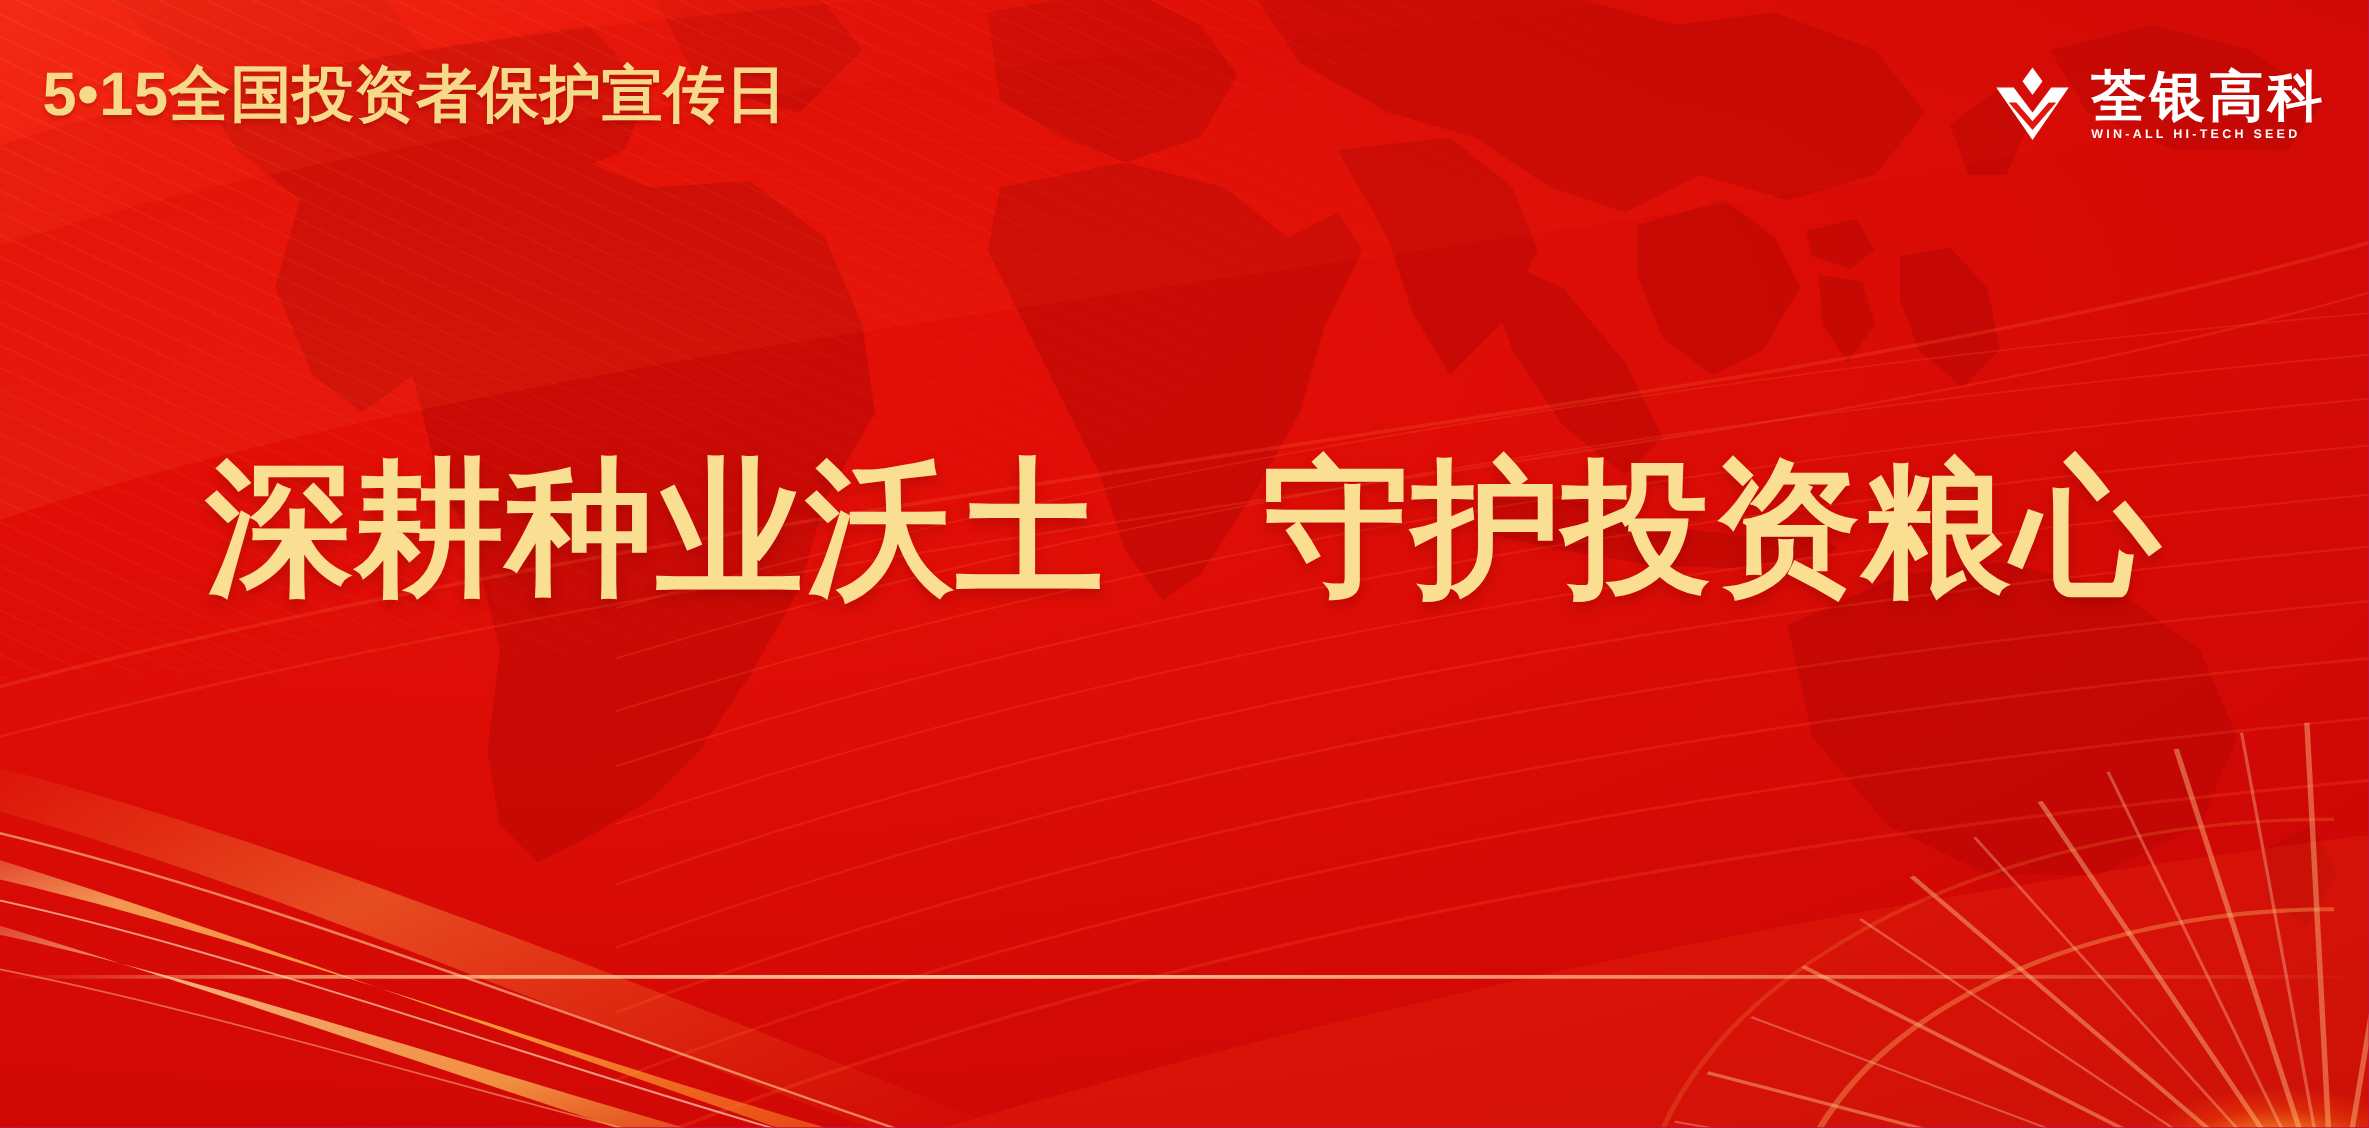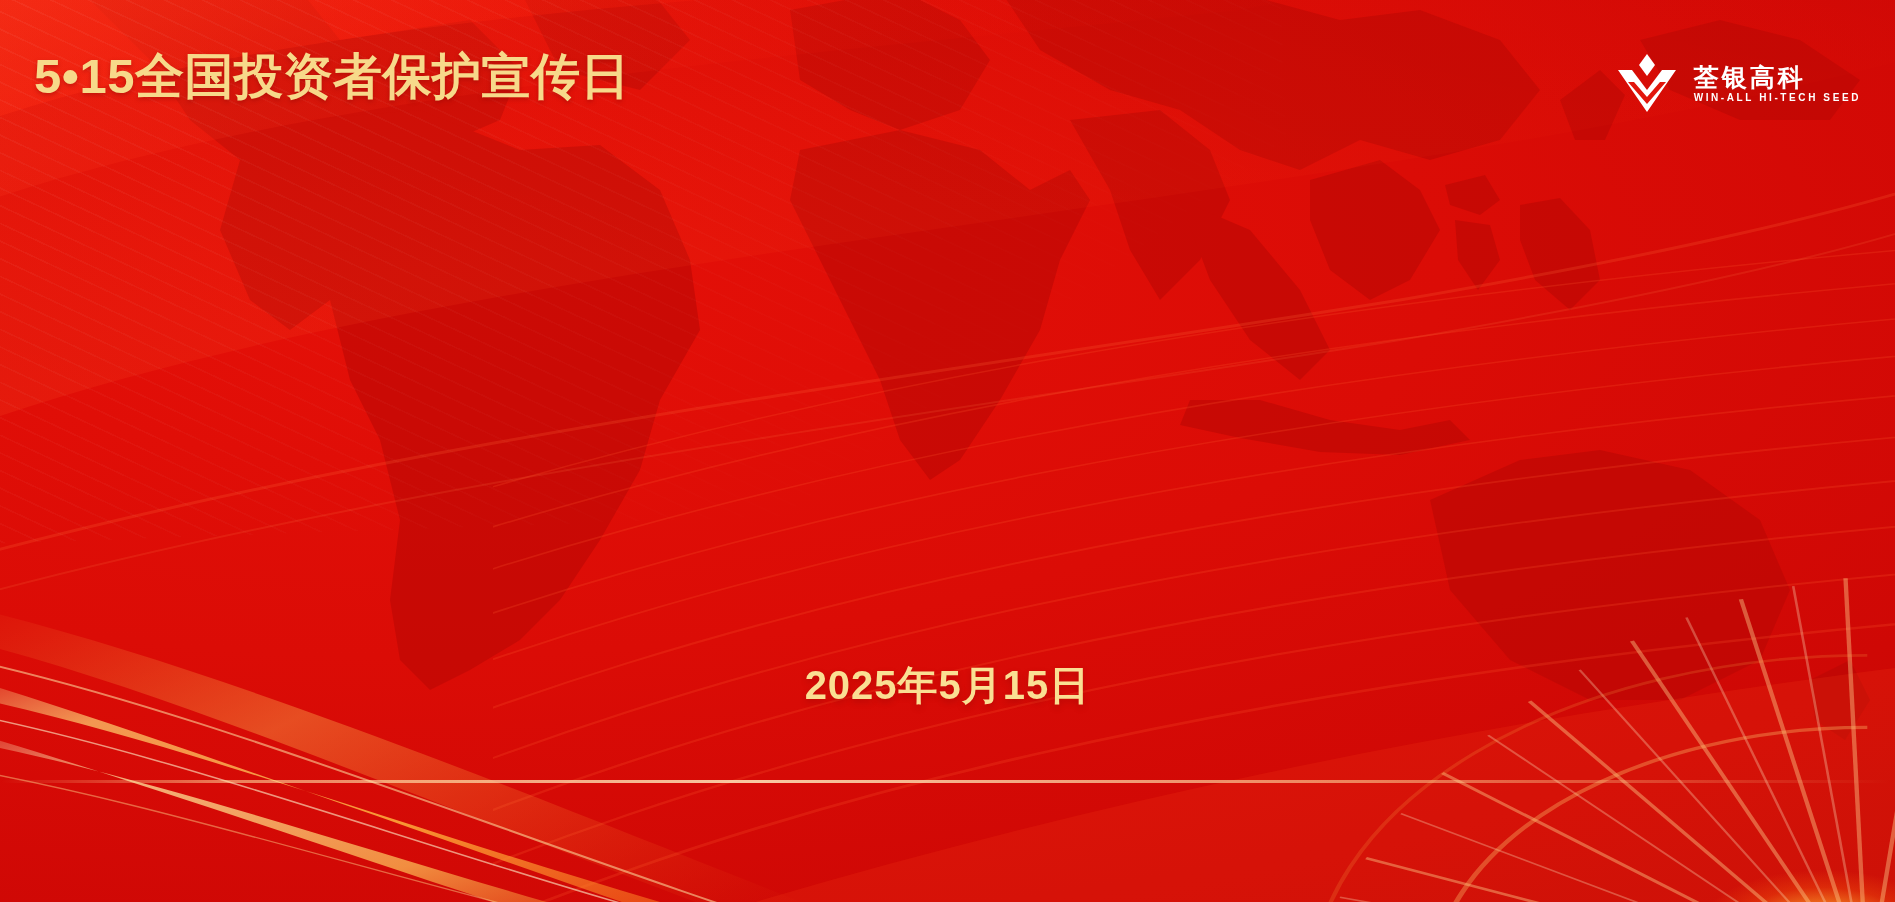--- a/index.html
+++ b/index.html
@@ -103,21 +103,21 @@
     position:absolute;
     right:34px; top:52px;
     display:flex;
     align-items:center;
     gap:16px;
   }
   .logo-mark{ width:62px; height:64px; flex:none; }
   .logo-mark svg{ width:100%; height:100%; display:block; }
   .logo-text{ display:flex; flex-direction:column; gap:3px; }
   .logo-cn{
-    font-size:25px; font-weight:bold; color:#ffffff;
+    font-size:44px; font-weight:bold; color:#ffffff;
     letter-spacing:3px; line-height:1; white-space:nowrap;
   }
   .logo-en{
     font-size:10px; color:#ffffff; letter-spacing:2.6px;
     line-height:1; white-space:nowrap; font-weight:bold;
   }
 
   .headline{
     position:absolute;
     left:0; right:0; top:352px;
@@ -306,17 +306,21 @@
           <path d="M2 18 L16 18 L31 38 L46 18 L60 18 L31 60 Z" fill="#ffffff"></path>
           <path d="M12 30 L31 52 L50 30 L44 30 L31 45 L18 30 Z" fill="#e2160c"></path>
         </svg>
       </span>
       <span class="logo-text">
         <span class="logo-cn">荃银高科</span>
         <span class="logo-en">WIN-ALL HI-TECH SEED</span>
       </span>
     </div>
 
-
-    <div class="datebar">2025年5月15日</div>
+    <div class="headline">
+      <span>深耕种业沃土</span>
+      <span class="gap"></span>
+      <span>守护投资粮心</span>
+    </div>
+
 
   </div>
 </div>
 
 </body></html>

